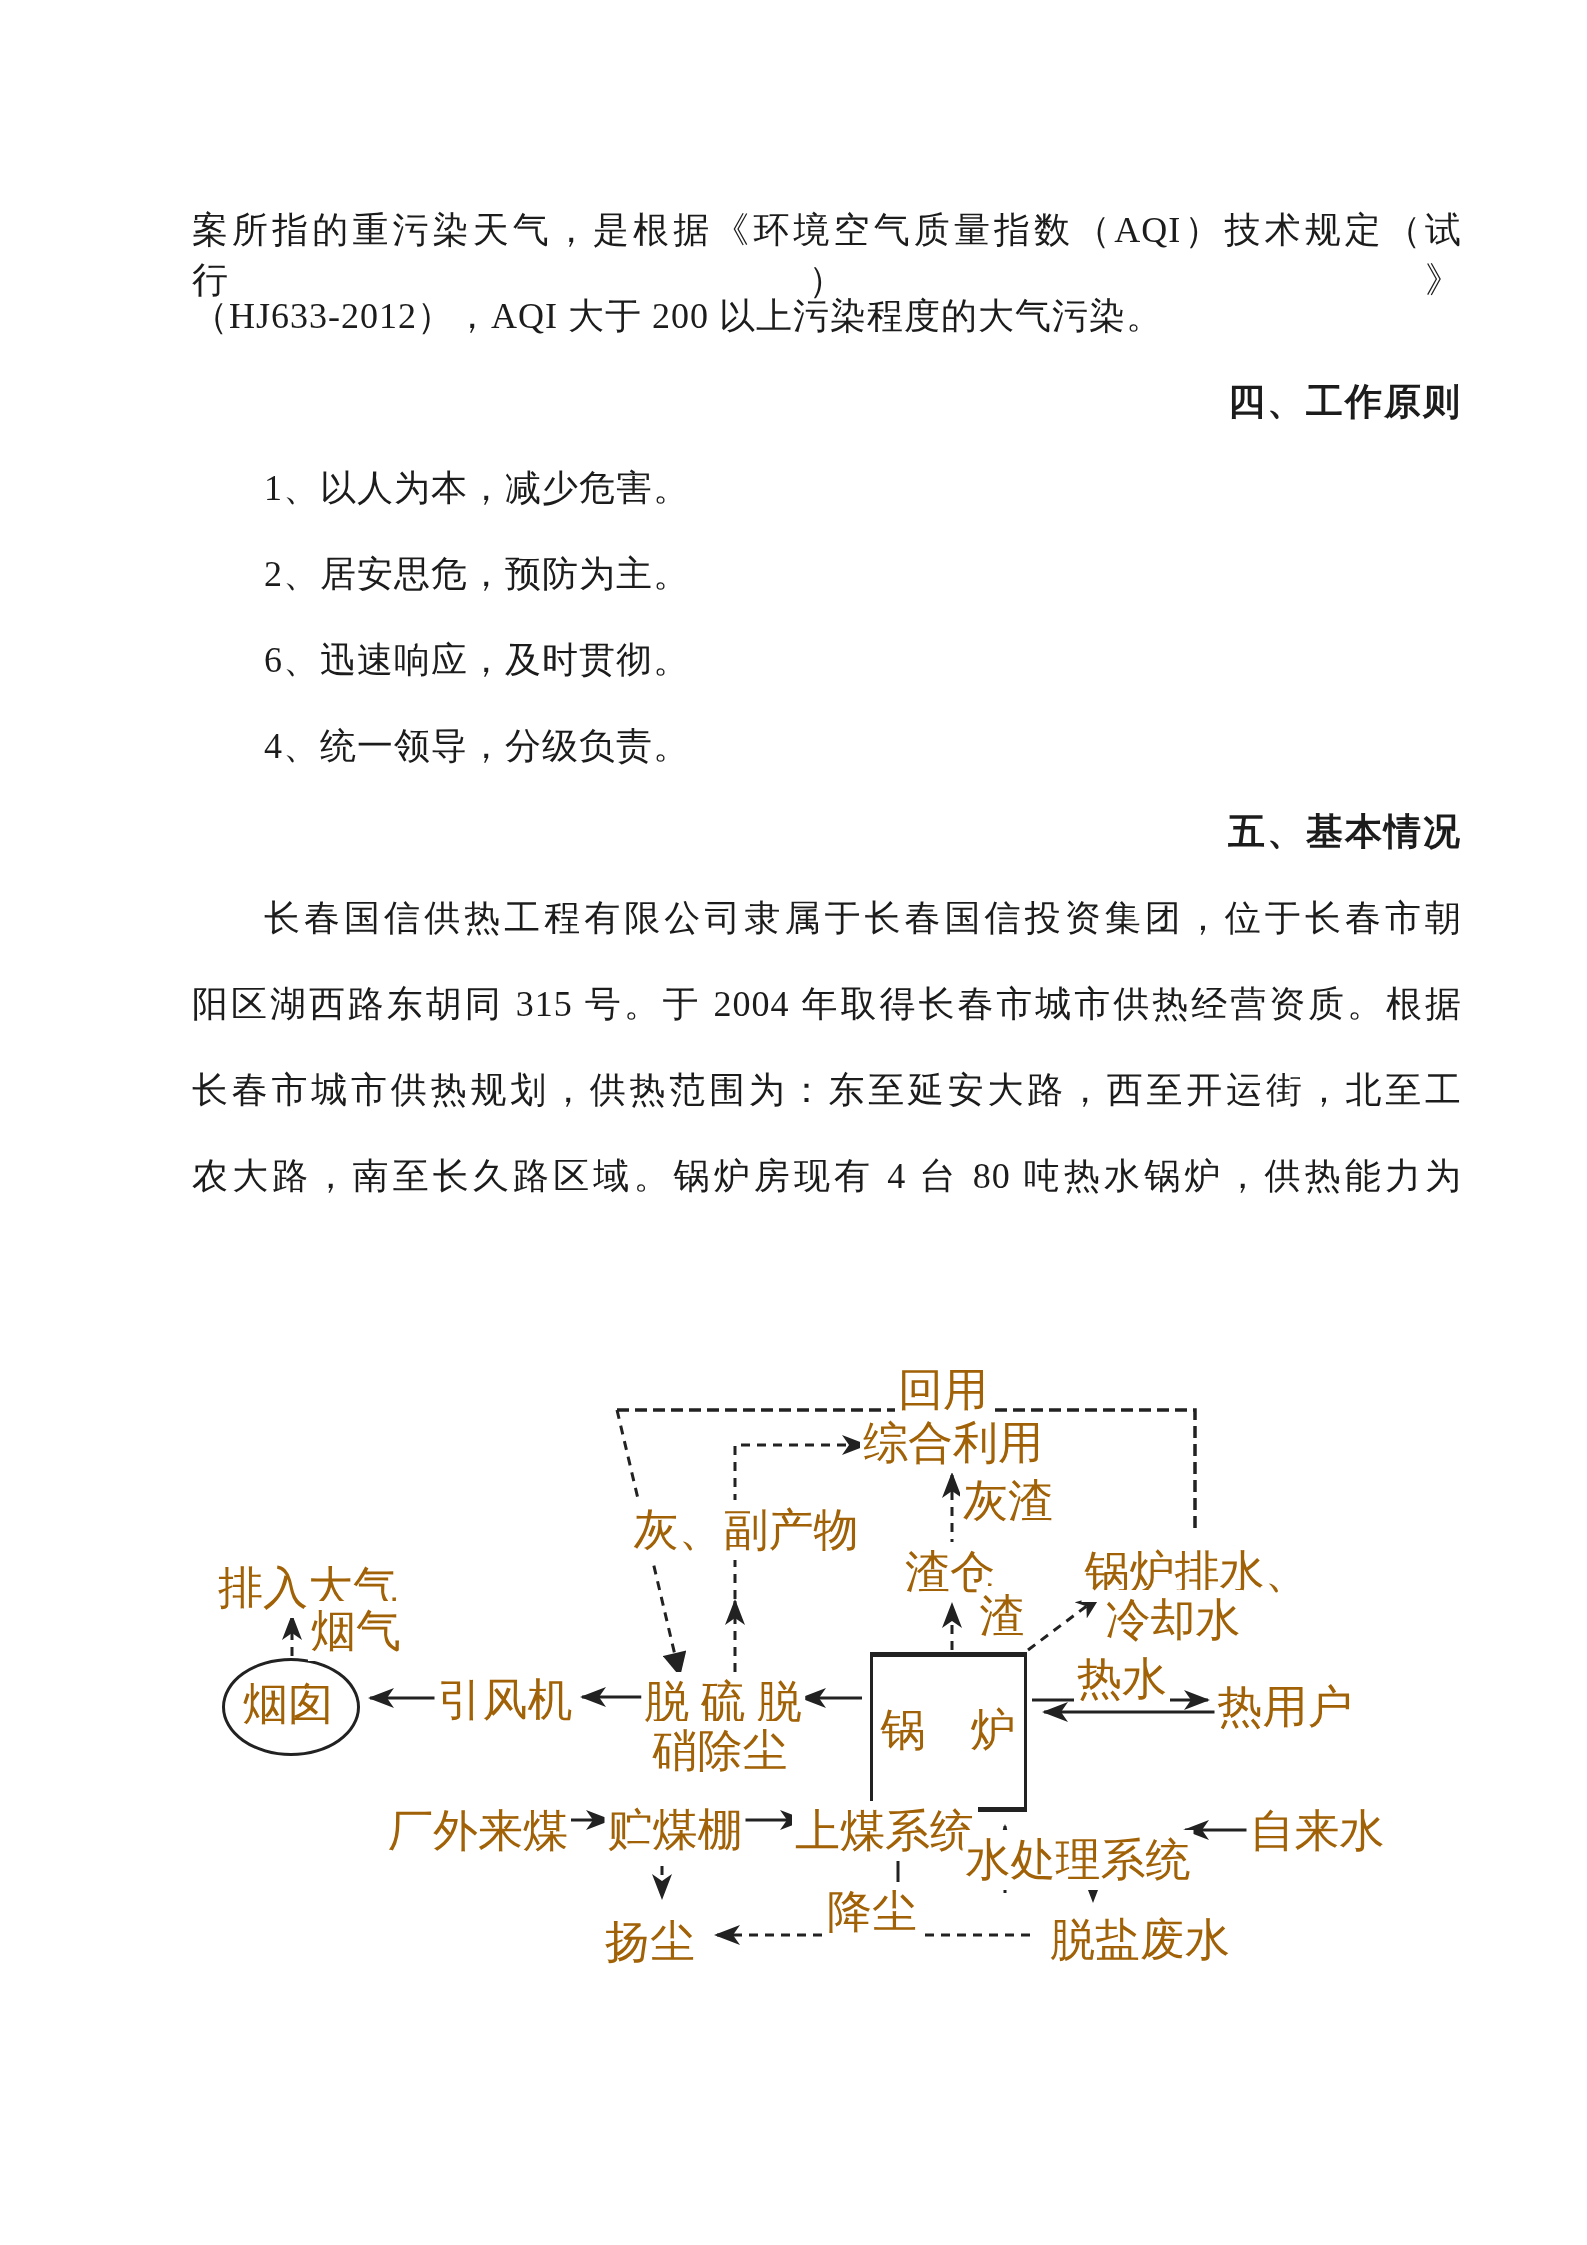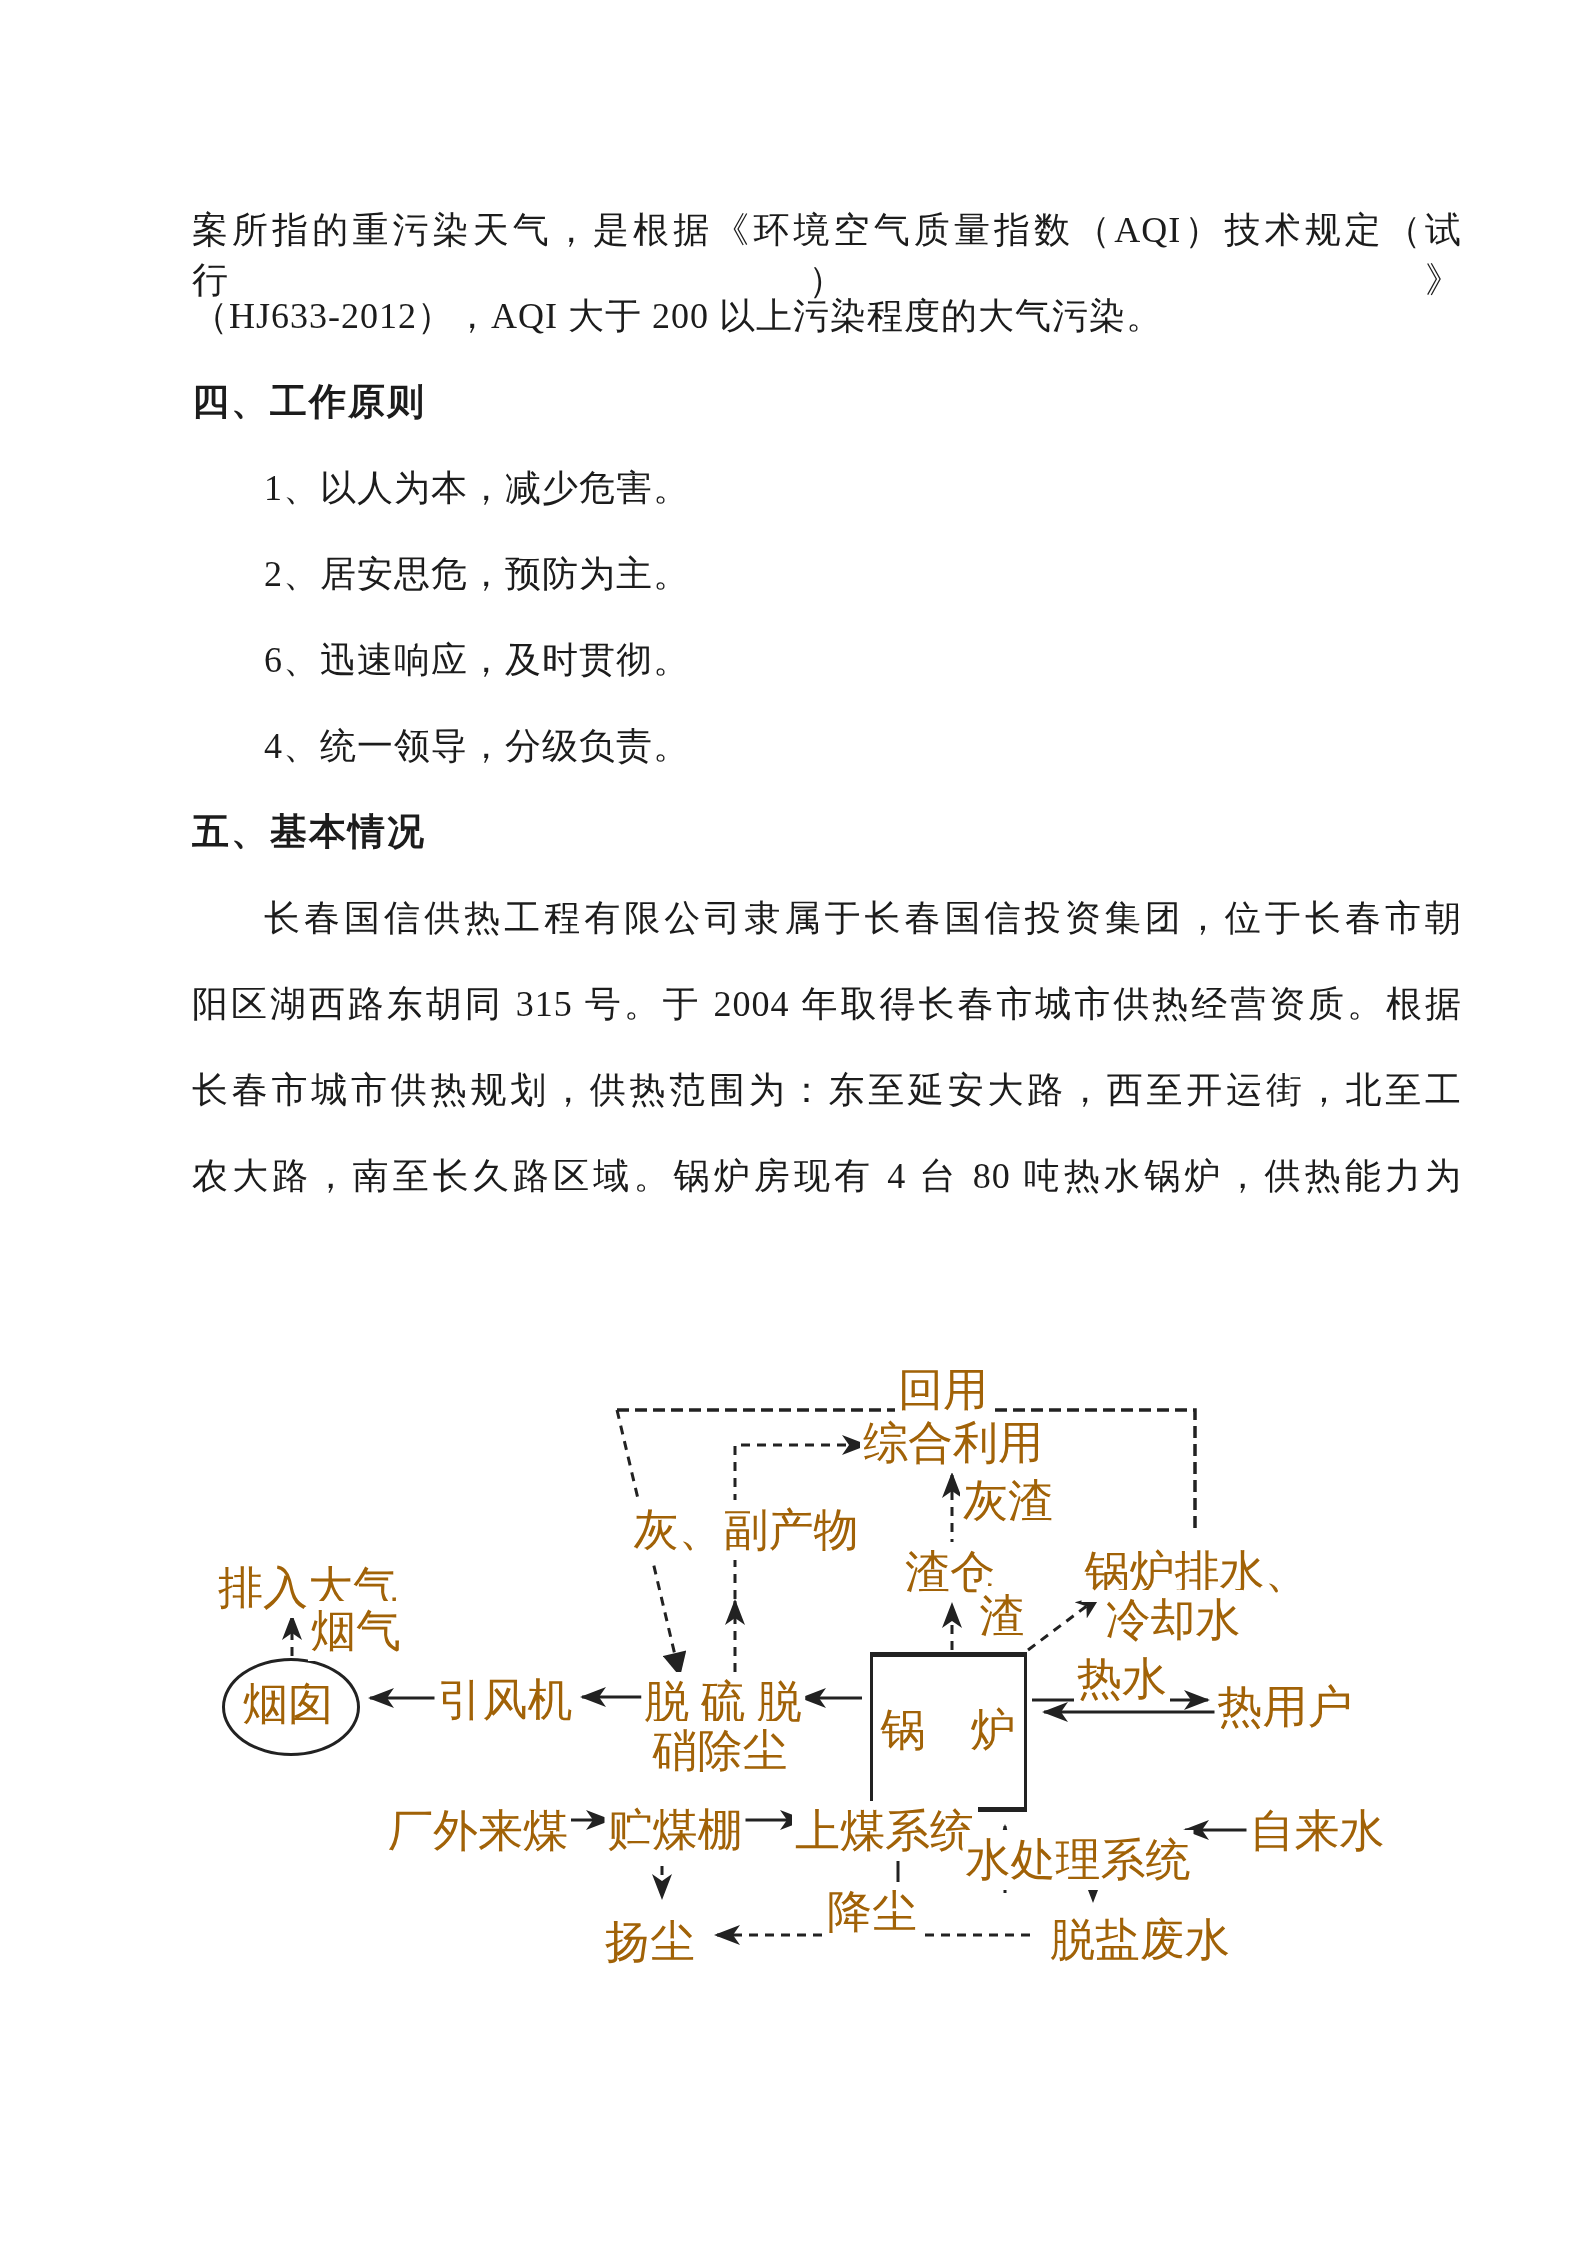--- a/index.html
+++ b/index.html
@@ -18,21 +18,21 @@
     font-size:36px;line-height:50px;
     white-space:nowrap;
     letter-spacing:1px;
   }
   .tline.just{
     white-space:normal;
     text-align:justify;
     text-align-last:justify;
   }
   .tline.indent{left:264px;width:1198px;}
-  .tline.heading{font-weight:bold;font-size:37px;letter-spacing:2px;}
+  .tline.heading{font-weight:bold;font-size:37px;letter-spacing:2px;text-align:right;}
   
   .overlay{position:absolute;left:0;top:0;}
   .dnode{
     position:absolute;
     transform:translate(-50%,-50%);
     font-size:45px;
     white-space:pre;
     background:#ffffff;
     padding:0 3px;
     color:#a16207;

